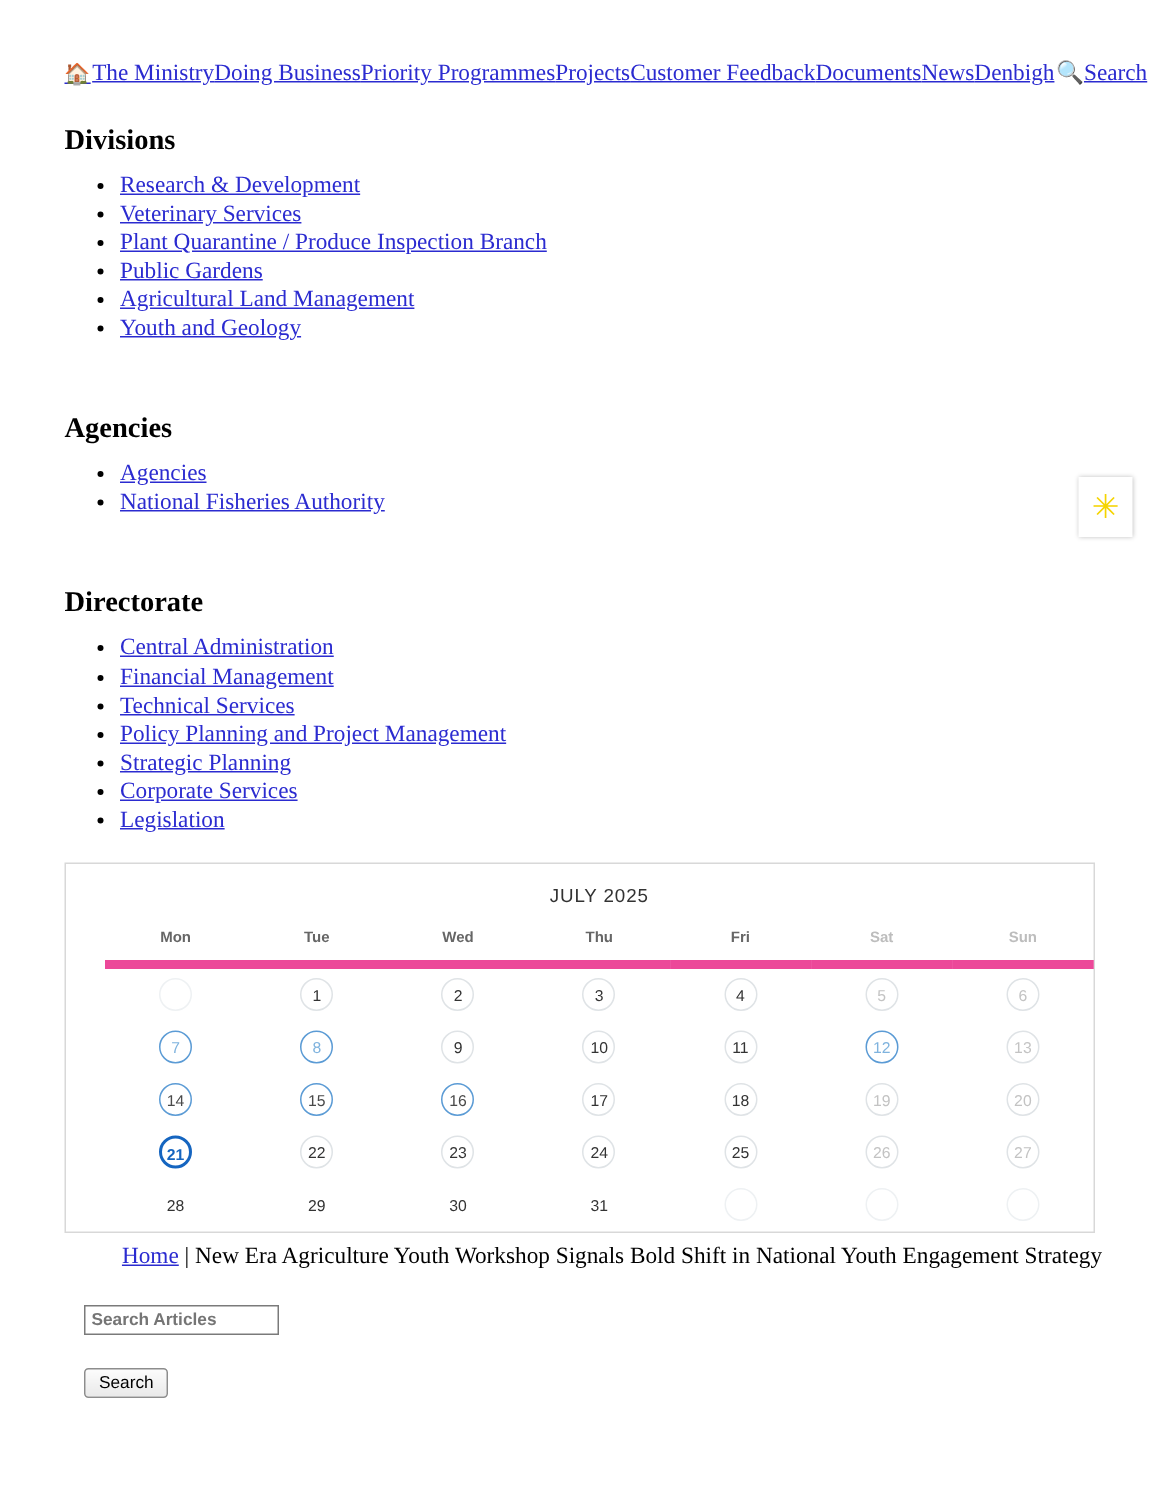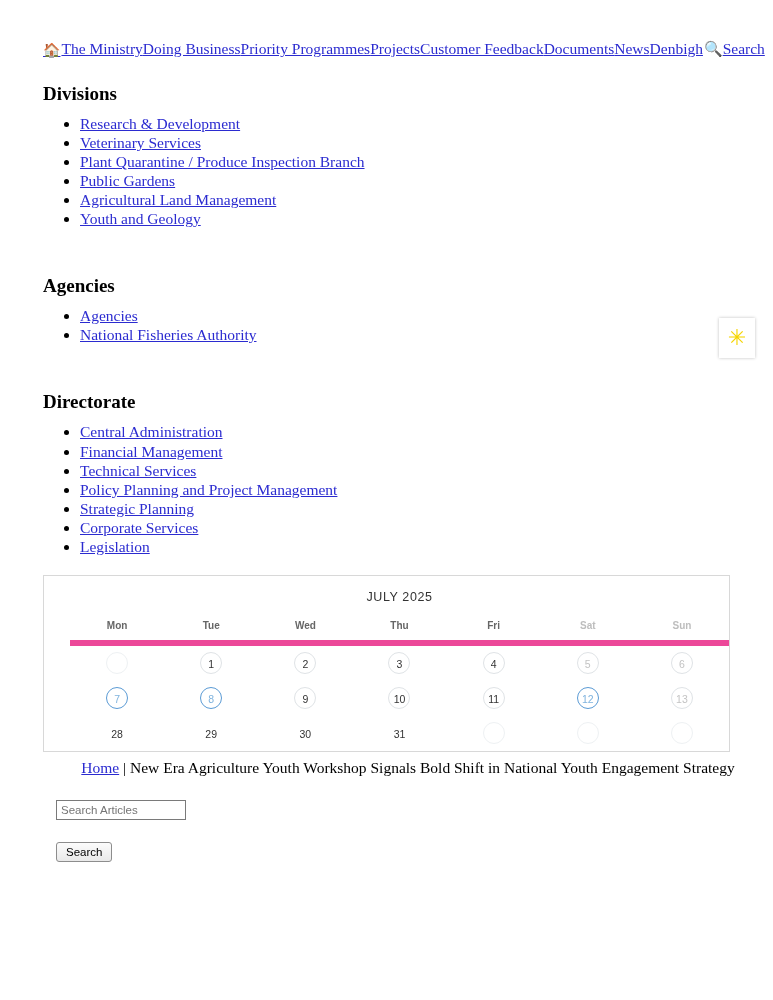--- a/index.html
+++ b/index.html
@@ -162,20 +162,21 @@
   .search-form { margin: 22px 0 0 56px; }
   .search-input {
     width: 130px;
     font-family: "Liberation Sans", sans-serif;
     font-size: 11.5px;
     padding: 3px 4px;
     border: 1px solid #7a7a7a;
     background: #fff;
     color: #333;
     box-sizing: border-box;
+    font-weight: bold;
   }
   .search-button {
     margin-top: 22px;
     font-family: "Liberation Sans", sans-serif;
     font-size: 11.5px;
     padding: 3px 9px;
     border: 1px solid #8d8d8d;
     border-radius: 3px;
     background: linear-gradient(#fcfcfc, #e9e9e9);
     color: #000;
@@ -278,20 +279,66 @@
           </td>
           <td>
             <span class="daycell sel-light">12</span>
           </td>
           <td>
             <span class="daycell ring muted">13</span>
           </td>
         </tr>
         <tr>
           <td>
+            <span class="daycell sel-mid">14</span>
+          </td>
+          <td>
+            <span class="daycell sel-mid">15</span>
+          </td>
+          <td>
+            <span class="daycell sel-mid">16</span>
+          </td>
+          <td>
+            <span class="daycell ring">17</span>
+          </td>
+          <td>
+            <span class="daycell ring">18</span>
+          </td>
+          <td>
+            <span class="daycell ring muted">19</span>
+          </td>
+          <td>
+            <span class="daycell ring muted">20</span>
+          </td>
+        </tr>
+        <tr>
+          <td>
+            <span class="daycell sel-strong">21</span>
+          </td>
+          <td>
+            <span class="daycell ring">22</span>
+          </td>
+          <td>
+            <span class="daycell ring">23</span>
+          </td>
+          <td>
+            <span class="daycell ring">24</span>
+          </td>
+          <td>
+            <span class="daycell ring">25</span>
+          </td>
+          <td>
+            <span class="daycell ring muted">26</span>
+          </td>
+          <td>
+            <span class="daycell ring muted">27</span>
+          </td>
+        </tr>
+        <tr>
+          <td>
             <span class="daycell plain">28</span>
           </td>
           <td>
             <span class="daycell plain">29</span>
           </td>
           <td>
             <span class="daycell plain">30</span>
           </td>
           <td>
             <span class="daycell plain">31</span>

